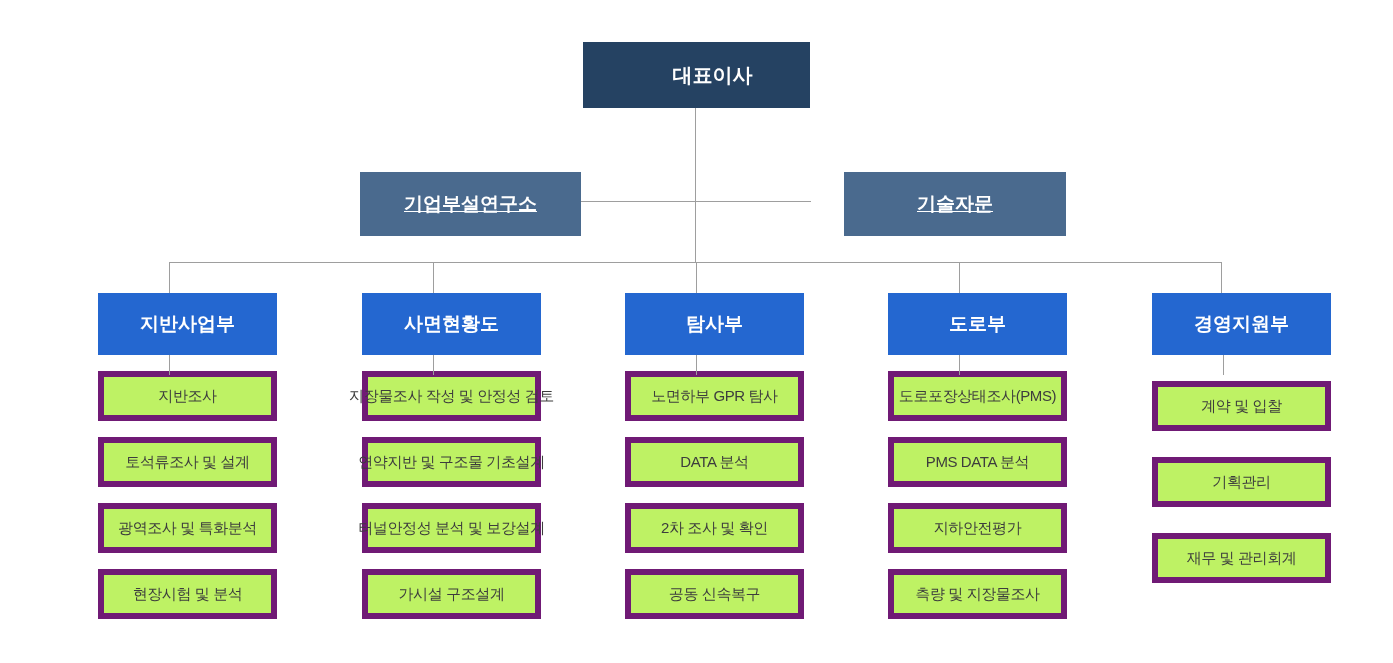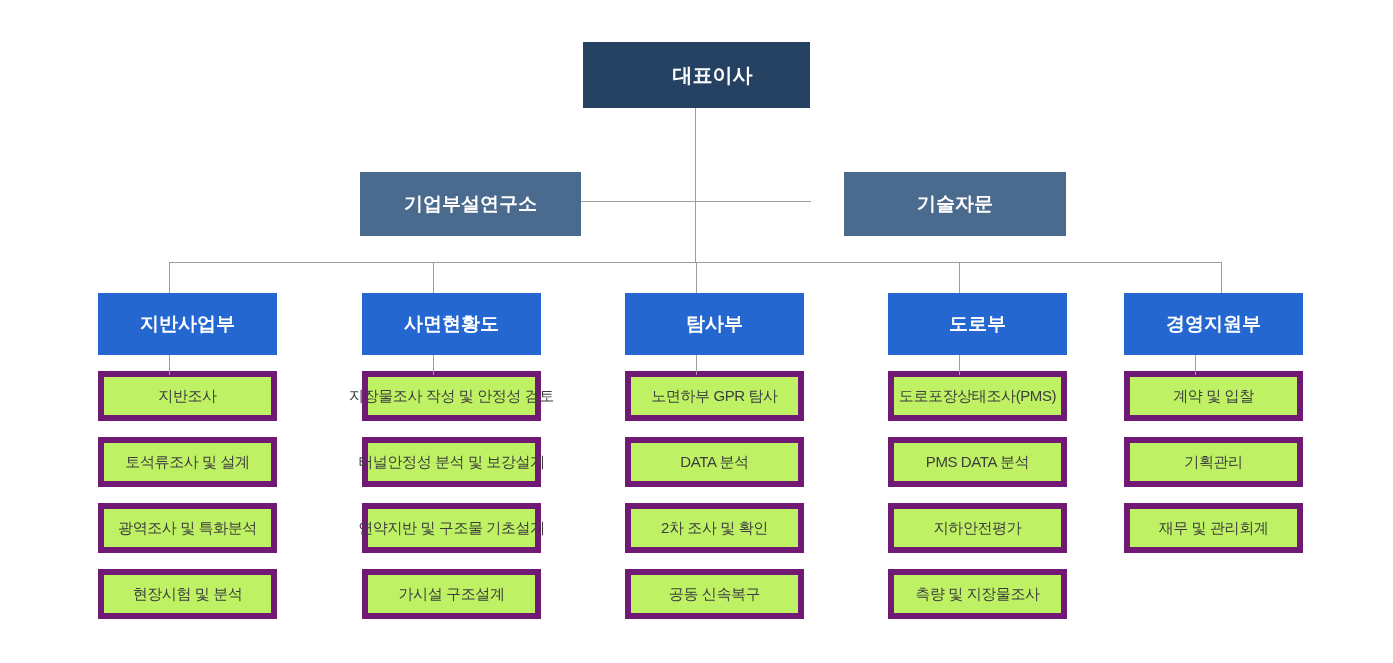--- a/index.html
+++ b/index.html
@@ -27,21 +27,21 @@
   }
   .ceo-box {
     left: 583px; top: 42px; width: 227px; height: 66px;
     background: #254262;
     font-size: 20px;
     padding-left: 32px;
   }
   .affiliate-box {
     background: #4a6a8e;
     font-size: 19px;
-    top: 172px; height: 64px;
+    top: 172px; height: 64px; text-decoration: underline;
   }
   .affiliate-left  { left: 360px; width: 221px; }
   .affiliate-right { left: 811px; width: 222px; margin-left: 33px; }
 
   
   .line { position: absolute; background: #9e9e9e; }
   .v-ceo        { left: 695px; top: 108px; width: 1px; height: 154px; }
   .h-affiliates { left: 581px; top: 201px; width: 230px; height: 1px; }
   .h-depts      { left: 169px; top: 262px; width: 1053px; height: 1px; }
   .v-stub       { top: 262px; width: 1px; height: 31px; }
@@ -57,21 +57,21 @@
     top: 293px;
     width: 215px;
     display: flex;
     flex-direction: column;
     padding-left: 36px;
   }
   .col-1 { left: 62px; }
   .col-2 { left: 326px; }
   .col-3 { left: 589px; }
   .col-4 { left: 852px; }
-  .col-5 { left: 1088px; }
+  .col-5 { left: 1116px; gap: 10px; }
 
   .dept-head {
     height: 62px;
     background: #2467d0;
     color: #ffffff;
     font-weight: bold;
     font-size: 19px;
     display: flex;
     align-items: center;
     justify-content: center;
@@ -125,22 +125,22 @@
     <div class="item">지반조사</div>
     <div class="item">토석류조사 및 설계</div>
     <div class="item">광역조사 및 특화분석</div>
     <div class="item">현장시험 및 분석</div>
   </div>
 
   <div class="col col-2">
     <div class="dept-head">사면현황도</div>
     <div class="head-stub"></div>
     <div class="item">지장물조사 작성 및 안정성 검토</div>
+    <div class="item">연약지반 및 구조물 기초설계</div>
     <div class="item">터널안정성 분석 및 보강설계</div>
-    <div class="item">연약지반 및 구조물 기초설계</div>
     <div class="item">가시설 구조설계</div>
   </div>
 
   <div class="col col-3">
     <div class="dept-head">탐사부</div>
     <div class="head-stub"></div>
     <div class="item">노면하부 GPR 탐사</div>
     <div class="item">DATA 분석</div>
     <div class="item">2차 조사 및 확인</div>
     <div class="item">공동 신속복구</div>

